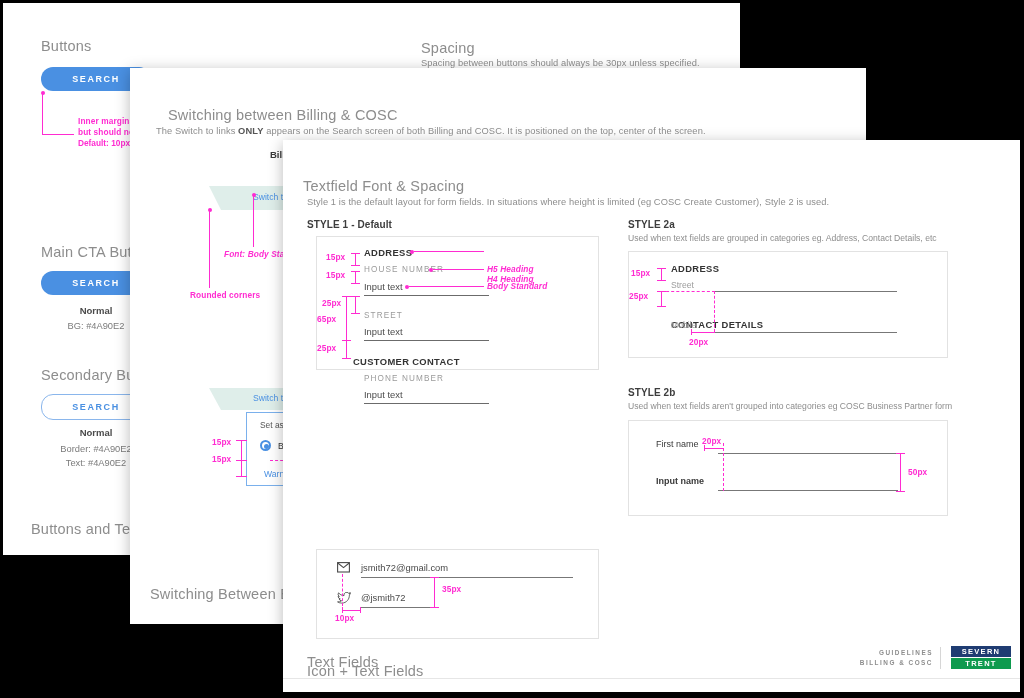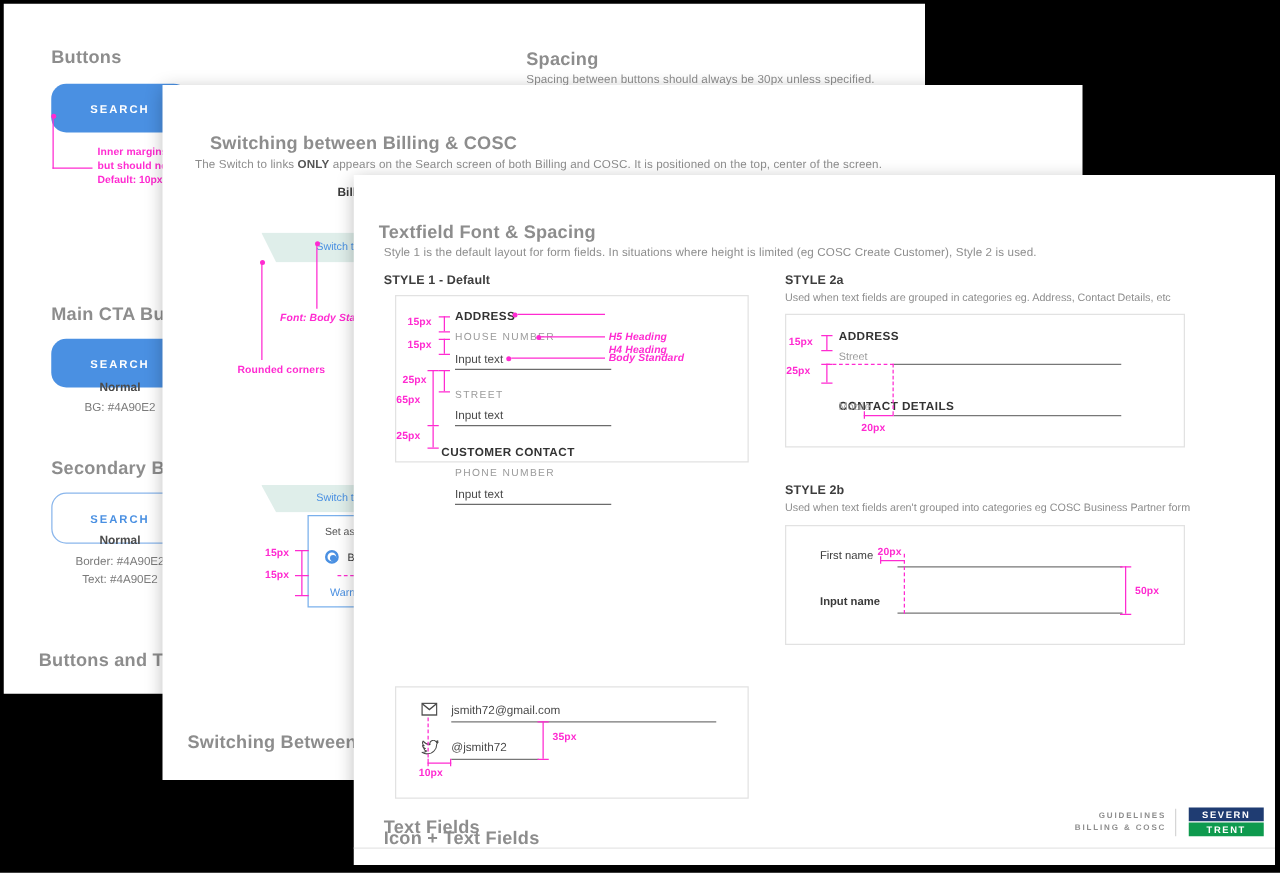--- a/index.html
+++ b/index.html
@@ -7,26 +7,26 @@
        font-family:"Liberation Sans","DejaVu Sans",sans-serif;
        -webkit-font-smoothing:antialiased;}
 
   .card{position:absolute;background:#ffffff;box-shadow:0 3px 14px rgba(0,0,0,.28);}
 
   
   #card-back{left:3px;top:3px;width:737px;height:552px;}
   #card-mid {left:130px;top:68px;width:736px;height:556px;}
   #card-front{left:283px;top:140px;width:737px;height:552px;}
 
-  .sec-title{color:#8d8d8d;font-size:14.5px;font-weight:700;letter-spacing:.2px;}
+  .sec-title{color:#8d8d8d;font-size:14.5px;font-weight:400;letter-spacing:.2px;}
   .sec-sub{color:#8d8d8d;font-size:9.3px;letter-spacing:.1px;}
 
   
   .pill{display:flex;align-items:center;justify-content:center;
-        height:39px;border-radius:12px;font-size:9px;font-weight:700;
+        height:24px;border-radius:12px;font-size:9px;font-weight:700;
         letter-spacing:1.6px;}
   .pill-primary{background:#4A90E2;color:#fff;}
   .pill-secondary{background:#fff;color:#4A90E2;border:1px solid #8ab6ec;}
 
   .lbl-bold{font-size:9.5px;font-weight:700;color:#4a4a4a;text-align:center;}
   .lbl-norm{font-size:9.3px;color:#7b7b7b;text-align:center;}
 
   
   .mg{color:#FF2BD1;font-size:8.3px;font-weight:600;letter-spacing:.1px;}
   .mgb{color:#FF2BD1;font-size:8.3px;font-weight:700;}

